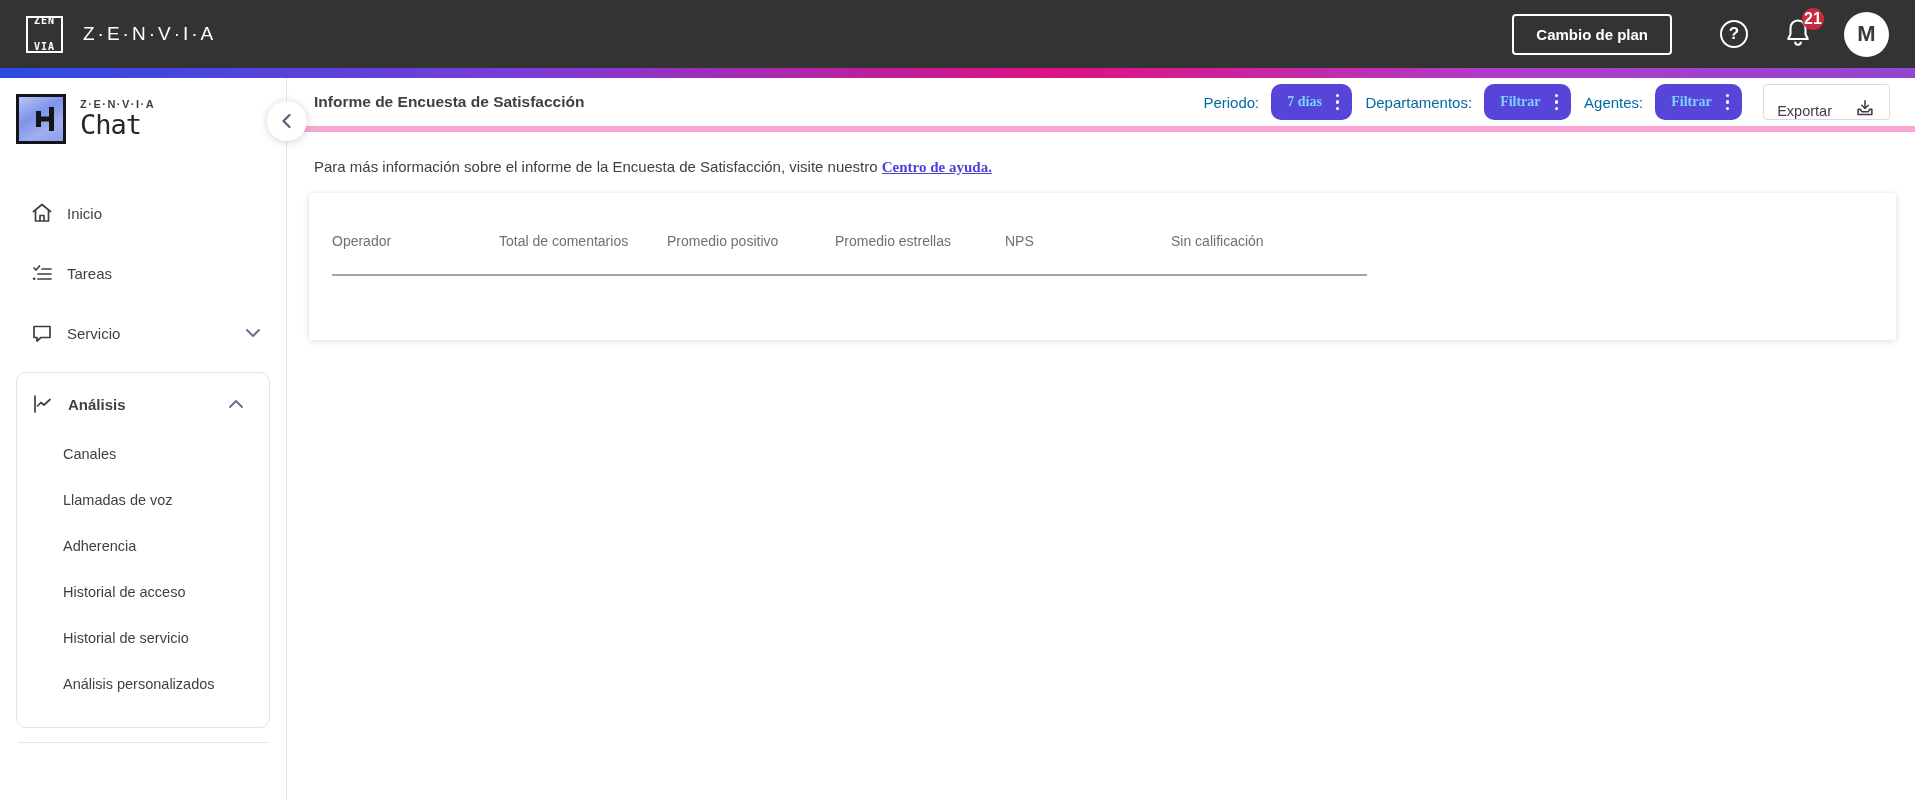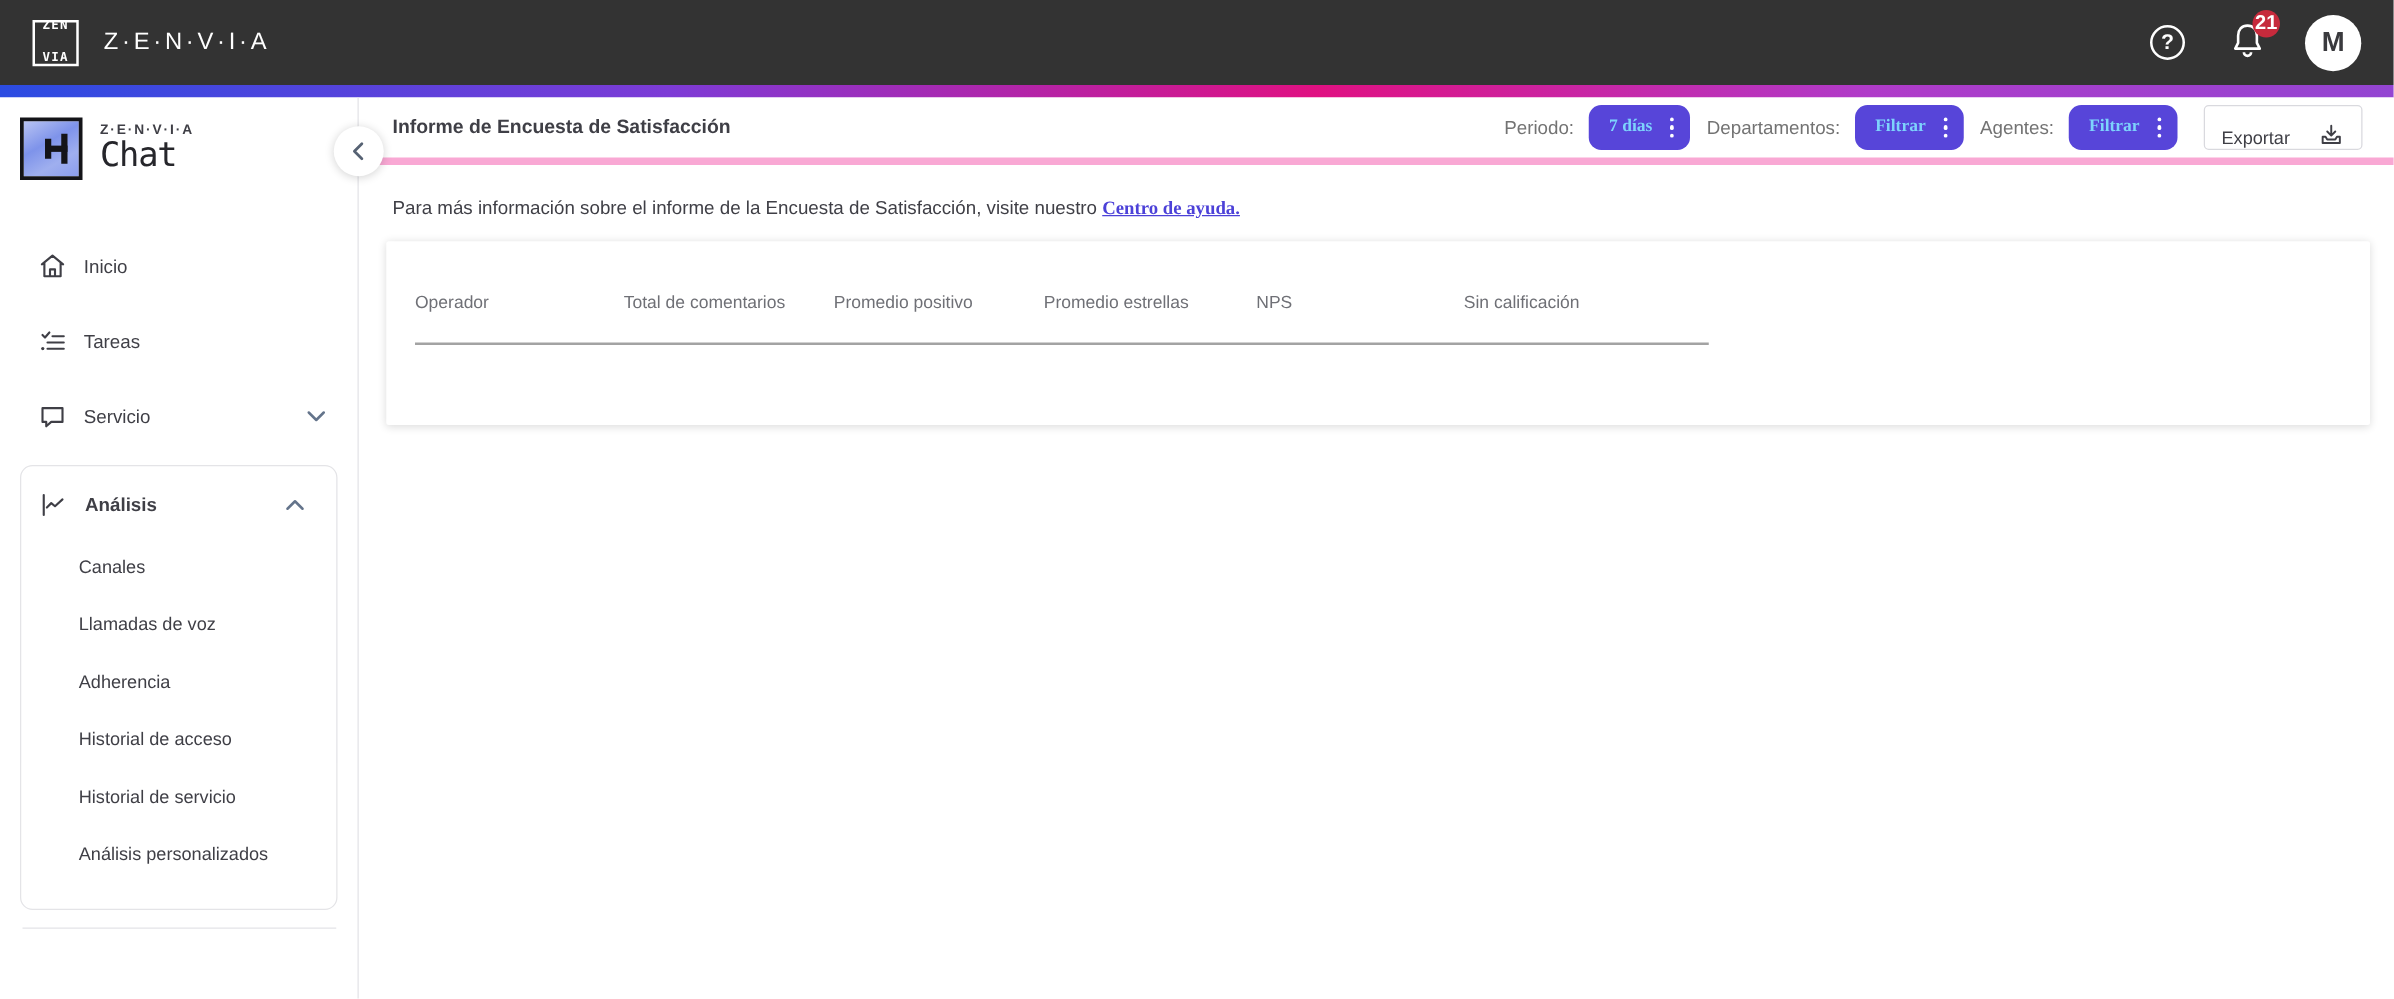--- a/index.html
+++ b/index.html
@@ -70,21 +70,21 @@
   .sub-item.active .sub-label { position:relative; font-weight:bold; }
   .sub-item.active .active-bar { position:absolute; left:-1px; top:0; bottom:0; width:6px;
     border-radius:3px; background:#5745d9; }
   .side-divider { border-top:1px solid #e4e4e7; margin:14px 17px 0 18px; }
 
   
   .main { flex:1; background:#fff; }
   .main-header { height:54px; display:flex; align-items:center; padding:0 25px 0 27px;
     border-bottom:6px solid #f9a8d4; }
   .page-title { font-size:15.5px; font-weight:bold; color:#3f3f46; flex:1; }
-  .filter-label { font-size:15px; color:#737373; margin-right:12px; white-space:nowrap; }
+  .filter-label { font-size:15px; color:#0369a1; margin-right:12px; white-space:nowrap; }
   .pill-btn { background:#5745d9; border:none; border-radius:10px; height:36px;
     display:flex; align-items:center; padding:0 13px 0 16px; color:#7dd3fc; font-weight:bold;
     font-size:14px; cursor:pointer; margin-right:13px; font-family:Liberation Serif, serif; }
   .kebab { display:flex; flex-direction:column; gap:3px; margin-left:14px; }
   .kebab i { width:3.5px; height:3.5px; border-radius:50%; background:#fff; }
   .export-btn { background:#fff; border:1px solid #d9d9de; border-radius:4px; height:36px;
     display:flex; align-items:flex-end; gap:22px; padding:0 13px; font-size:14.5px; color:#3f3f46;
     cursor:pointer; margin-left:21px; font-family:inherit; }
 
   .info-line { margin:26px 0 0 27px; font-size:15px; color:#3f3f46; }
@@ -100,20 +100,21 @@
 <body>
 
 <header class="topbar">
   <div class="logo-mark">
     <span>ZEN</span>
     <span>VIA</span>
   </div>
   <div class="brand-word">Z·E·N·V·I·A</div>
 
   <div class="topbar-right">
+    <button class="plan-btn">Cambio de plan</button>
     <div class="help-circle">?</div>
     <div class="bell-wrap">
       <svg width="28" height="30" viewBox="0 0 24 26">
         <path d="M12 3 C8 3 5.5 6 5.5 10 L5.5 15 L3.5 19 L20.5 19 L18.5 15 L18.5 10 C18.5 6 16 3 12 3 Z" fill="none" stroke="#fff" stroke-width="1.8" stroke-linejoin="round"></path>
         <path d="M9.5 21.5 a2.5 2.5 0 0 0 5 0" fill="none" stroke="#fff" stroke-width="1.8"></path>
       </svg>
       <div class="badge">21</div>
     </div>
     <div class="avatar">M</div>
   </div>

